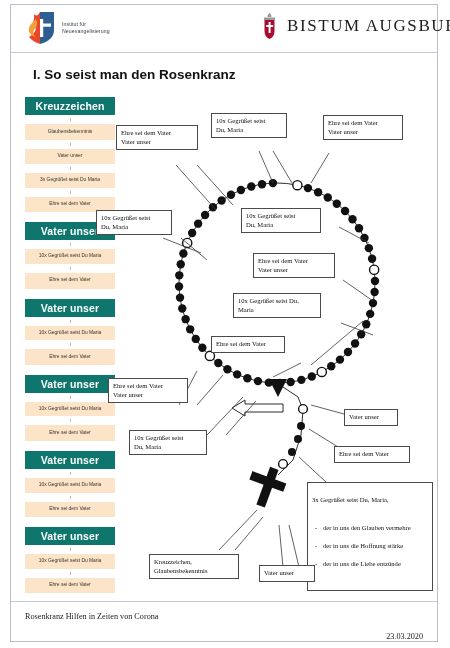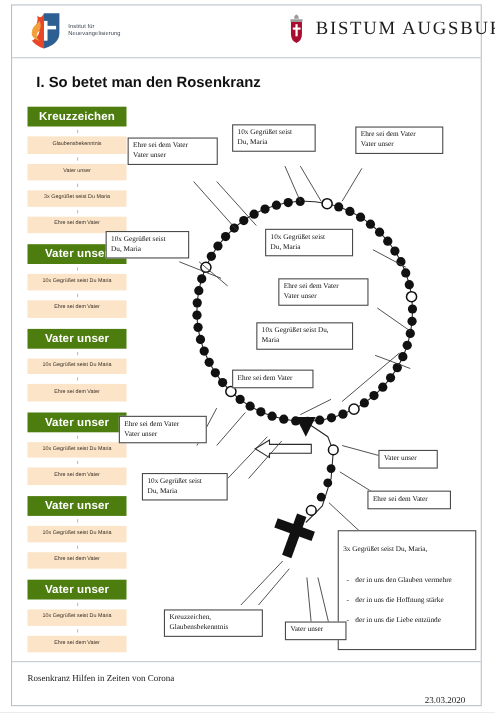--- a/index.html
+++ b/index.html
@@ -44,21 +44,21 @@
   }
   
   .sidebar{position:absolute;left:14px;top:92px;width:90px;}
   .chip{
     width:90px;box-sizing:border-box;
     text-align:center;
     font-family:"Liberation Sans",sans-serif;
     margin-bottom:3px;
   }
   .chip.head{
-    background:#4d7c0f;color:#ffffff;
+    background:#0f766e;color:#ffffff;
     font-size:10.5px;font-weight:bold;
     padding:3px 0 3px 0;letter-spacing:.1px;
   }
   .chip.item{
     background:#fbe4c8;color:#3a3027;
     font-size:4.9px;line-height:6.6px;
     padding:4.5px 2px;
   }
   .chip.item.tall{padding:4px 2px;}
   .connector{
@@ -126,21 +126,21 @@
             <path d="M3 4.5 L14 4.5 L14 7 L3 7 Z" fill="#9b9b9b"></path>
             <path d="M3.5 7 L13.5 7 L13.5 18 Q13.5 24 8.5 26 Q3.5 24 3.5 18 Z" fill="#a80c2e"></path>
             <rect x="7.6" y="9" width="2" height="11" fill="#ffffff"></rect>
             <rect x="5.2" y="12" width="7" height="2" fill="#ffffff"></rect>
           </svg>
         </div>
         <div class="bistum-text">BISTUM AUGSBURG</div>
       </div>
     </div>
 
-    <div class="title">I. So betet man den Rosenkranz</div>
+    <div class="title">I. So seist man den Rosenkranz</div>
 
     <div class="sidebar">
 
       <div class="chip head">Kreuzzeichen</div>
       <div class="connector"></div>
       <div class="chip item">Glaubensbekenntnis</div>
       <div class="connector"></div>
       <div class="chip item">Vater unser</div>
       <div class="connector"></div>
       <div class="chip item tall">3x Gegrüßet seist Du Maria</div>

